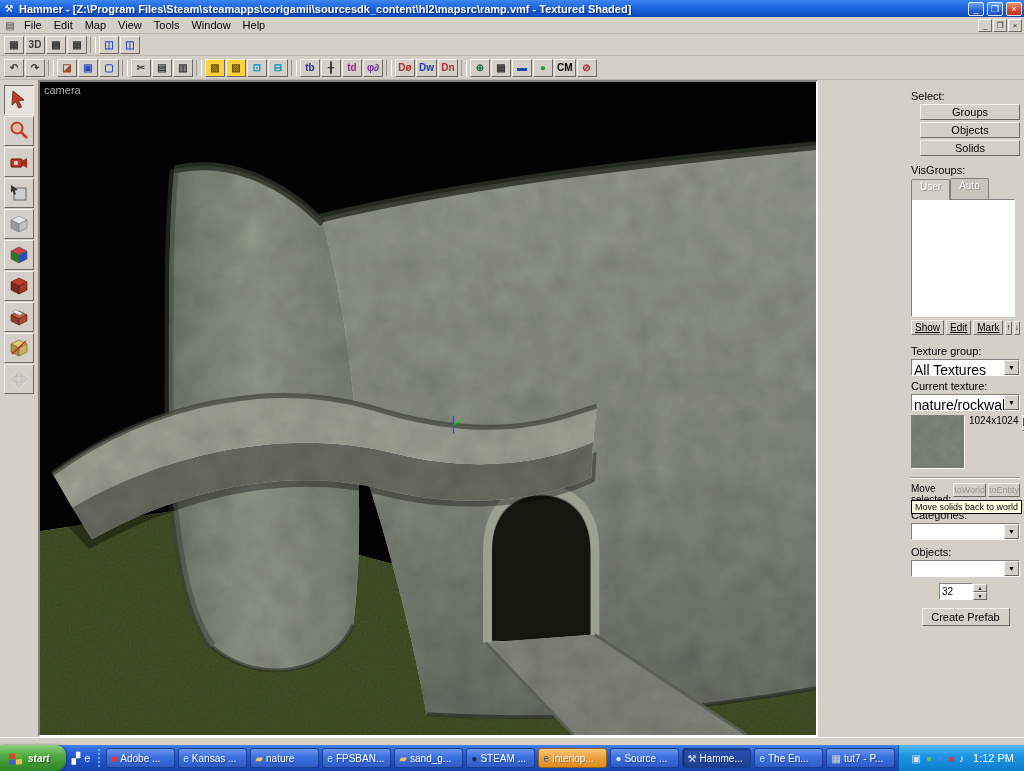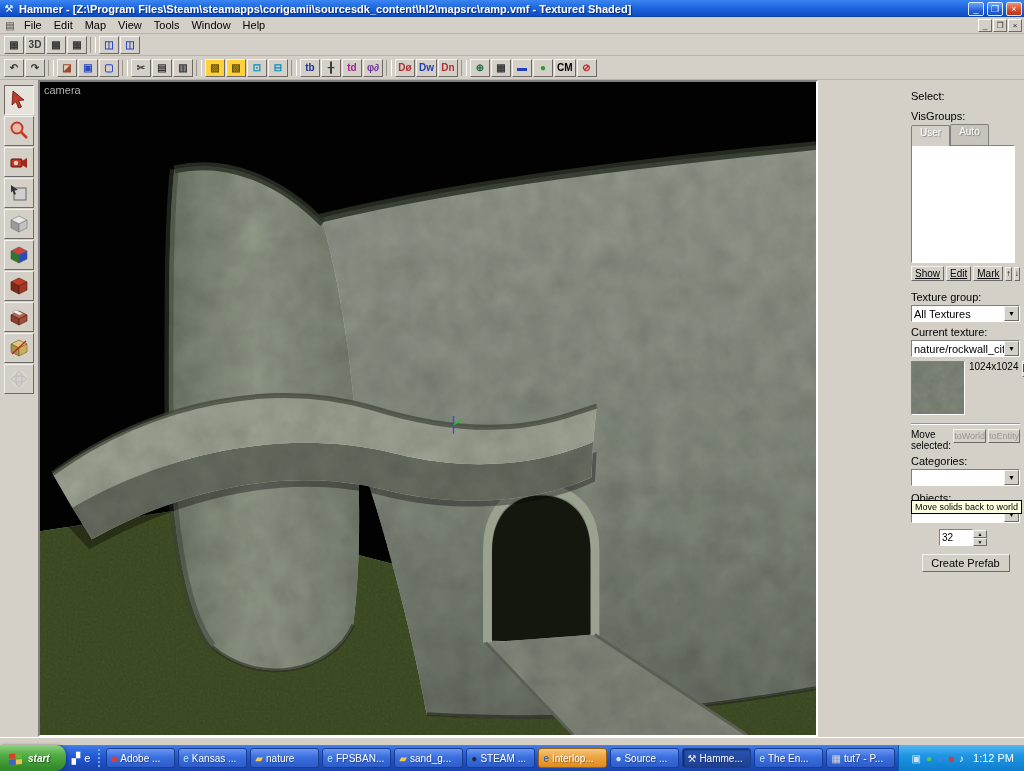--- a/index.html
+++ b/index.html
@@ -51,21 +51,21 @@
   .rp-label { margin-top:2px; margin-bottom:2px; }
   .rp-btn { width:100px; height:16px; margin:0 0 2px auto; background:#d4d0c8; border:1px solid; border-color:#f4f2ee #6d6a65 #6d6a65 #f4f2ee; text-align:center; line-height:14px; font-size:11px; }
   .vg-tabs { display:flex; margin-top:2px; }
   .vg-tabs .tab { padding:1px 8px 0; height:21px; border:1px solid #808080; border-bottom:none; background:#c8c4bc; font-size:10px; border-radius:2px 2px 0 0; }
   .vg-tabs .tab.active { background:#d4d0c8; position:relative; top:1px; }
   .vg-list { width:104px; height:118px; background:#fff; border:1px solid; border-color:#808080 #fff #fff #808080; }
   .vg-actions { display:flex; align-items:center; gap:2px; margin-top:3px; }
   .vg-act { text-decoration:underline; font-size:10px; padding:1px 3px; border:1px solid; border-color:#f4f2ee #6d6a65 #6d6a65 #f4f2ee; background:#d4d0c8; }
   .arrbtn { width:15px; height:14px; font-size:8px; line-height:12px; text-align:center; background:#d4d0c8; border:1px solid; border-color:#f4f2ee #6d6a65 #6d6a65 #f4f2ee; }
   .combo { display:flex; height:17px; border:1px solid; border-color:#808080 #fff #fff #808080; background:#fff; margin-top:1px; }
-  .combo .val { flex:1; font-size:11px; padding:2px 2px 0; white-space:nowrap; overflow:hidden; }
+  .combo .val { flex:1; font-size:14px; padding:2px 2px 0; white-space:nowrap; overflow:hidden; }
   .combo .dd { width:15px; background:#d4d0c8; border:1px solid; border-color:#f4f2ee #6d6a65 #6d6a65 #f4f2ee; font-size:7px; text-align:center; line-height:14px; }
   .tex-row { display:flex; gap:4px; margin-top:4px; }
   .thumb { width:54px; height:54px; border:1px solid; border-color:#808080 #fff #fff #808080; }
   .tex-col { display:flex; flex-direction:row; gap:3px; flex:1; }
   .tex-size { font-size:10px; }
   .sm-btn { height:16px; background:#d4d0c8; border:1px solid; border-color:#f4f2ee #6d6a65 #6d6a65 #f4f2ee; font-size:10px; text-align:center; line-height:14px; }
   .groove { border-top:1px solid #9a968e; border-bottom:1px solid #fff; margin:8px 0 4px; }
   .move-row { display:flex; gap:2px; align-items:flex-start; }
   .move-row .lbl { width:46px; font-size:10px; line-height:11px; }
   .tiny-btn { flex:1; height:14px; font-size:9px; color:#9a968e; background:#d4d0c8; border:1px solid; border-color:#f4f2ee #6d6a65 #6d6a65 #f4f2ee; text-align:center; line-height:12px; }
@@ -286,20 +286,25 @@
       <path d="M14,394 C130,318 268,300 372,328 C450,350 524,354 588,336 L622,326" stroke="#3c4234" stroke-width="5" fill="none" opacity="0.7"></path>
       <g>
         <line x1="462" y1="336" x2="462" y2="354" stroke="#2050ff" stroke-width="1.5"></line>
         <line x1="462" y1="345" x2="471" y2="340" stroke="#20c020" stroke-width="1.5"></line>
       </g>
     </svg>
   </div>
 
   <div class="rightpanel">
     <div class="rp-label">Select:</div>
+    <div>
+        <div class="rp-btn">Groups</div>
+        <div class="rp-btn">Objects</div>
+        <div class="rp-btn">Solids</div>
+      </div>
 
     <div class="rp-label" style="margin-top:8px">VisGroups:</div>
     <div class="vg-tabs">
         <div class="tab active"><span class="tl">User</span></div>
         <div class="tab"><span class="tl">Auto</span></div>
       </div>
     <div class="vg-list"></div>
     <div class="vg-actions">
       <span style="display:flex;gap:2px">
           <div class="vg-act">Show</div>

